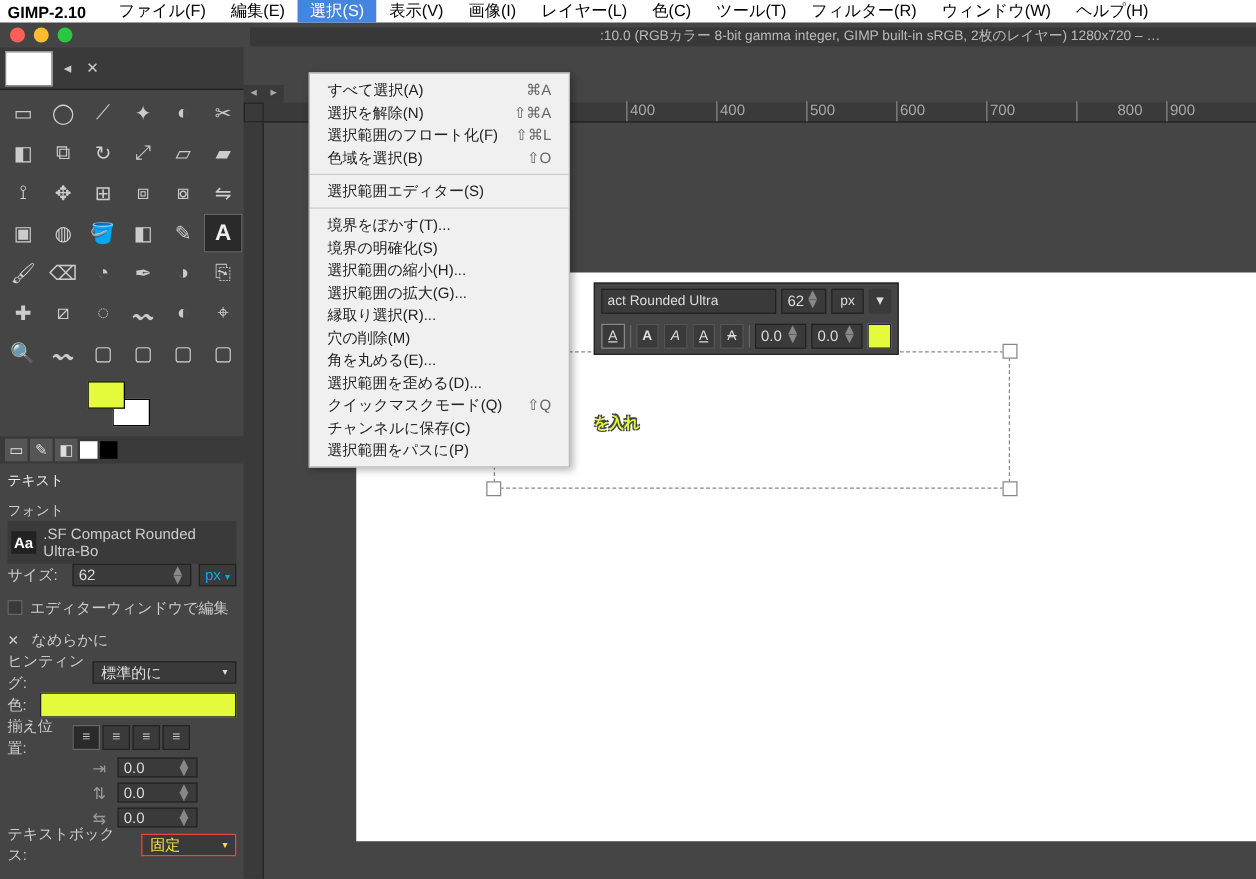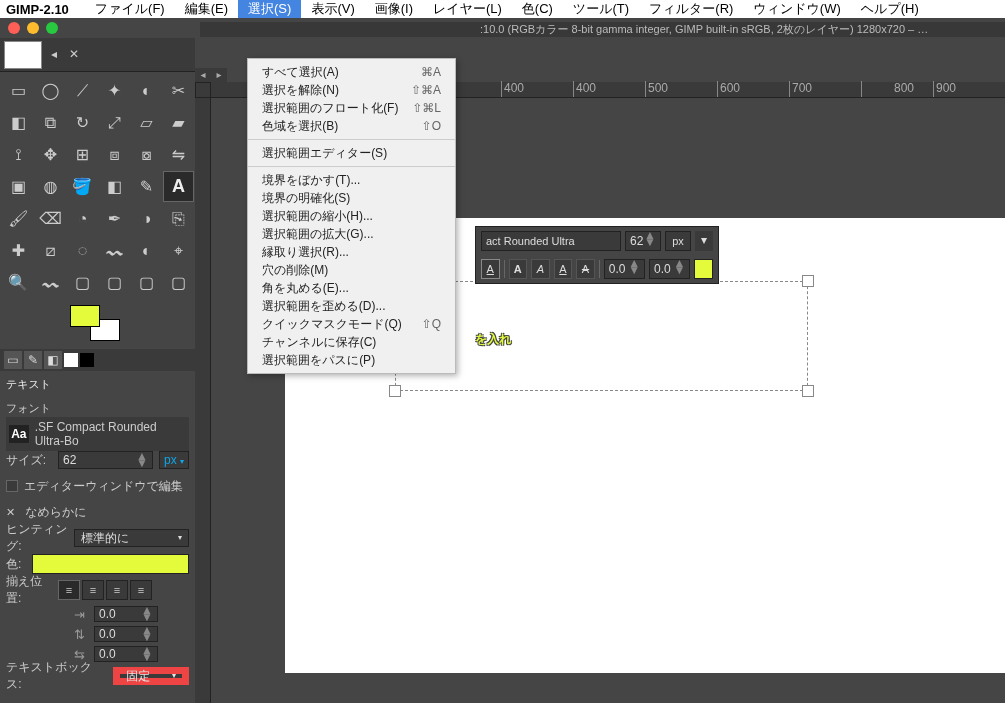--- a/index.html
+++ b/index.html
@@ -57,21 +57,21 @@
 .checkbox { width:12px; height:12px; border:1px solid #666; background:#3a3a3a;}
 .close-x { color:#ccc; font-size:11px; margin-right:4px;}
 .hint-combo { flex:1; height:18px; background:#3a3a3a; border:1px solid #222; color:#ddd; padding:0 6px; line-height:16px; display:flex; justify-content:space-between; align-items:center;}
 .color-field { flex:1; height:20px; background:#e3fb3a; border:1px solid #222;}
 .align-btns { display:flex; gap:2px;}
 .align-btn { width:22px; height:20px; background:#3a3a3a; border:1px solid #222; color:#ccc; display:flex; align-items:center; justify-content:center; font-size:11px;}
 .align-btn.on { background:#2a2a2a; border-color:#666;}
 .indent-row { display:flex; align-items:center; gap:4px; margin-bottom:4px; padding-left:68px;}
 .indent-icon { width:16px; color:#999; font-size:13px;}
 .indent-val { width:64px; height:16px; background:#3a3a3a; border:1px solid #222; color:#ddd; padding:0 4px; line-height:14px; display:flex; justify-content:space-between;}
-.textbox-combo { width:76px; height:18px; background:#3a3a3a; border:7px solid #ef4444; color:#e5e5e5; padding:0 6px; line-height:16px; display:flex; justify-content:space-between; align-items:center;}
+.textbox-combo { width:76px; height:18px; background:#3a3a3a; border:1px solid #ef4444; color:#fde047; padding:0 6px; line-height:16px; display:flex; justify-content:space-between; align-items:flex-start;}
 
 
 .canvas-area { position:absolute; top:38px; left:195px; right:0; bottom:0; background:#454545; }
 .ruler-h { position:absolute; top:44px; left:16px; right:0; height:16px; background:#3a3a3a; border-bottom:1px solid #222; color:#aaa; font-size:9px; }
 .ruler-h .tick { position:absolute; top:-1px; border-left:1px solid #888; height:16px; padding-left:2px;}
 .ruler-v { position:absolute; top:60px; left:0; width:16px; bottom:0; background:#3a3a3a; border-right:1px solid #222;}
 .ruler-corner { position:absolute; top:44px; left:0; width:16px; height:16px; background:#3a3a3a; border:1px solid #222;}
 .nav-btn { position:absolute; width:16px; height:14px; background:#3a3a3a; color:#aaa; font-size:10px; text-align:center; line-height:14px;}
 
 .canvas-white { position:absolute; top:180px; left:90px; width:720px; height:455px; background:#fff; }

